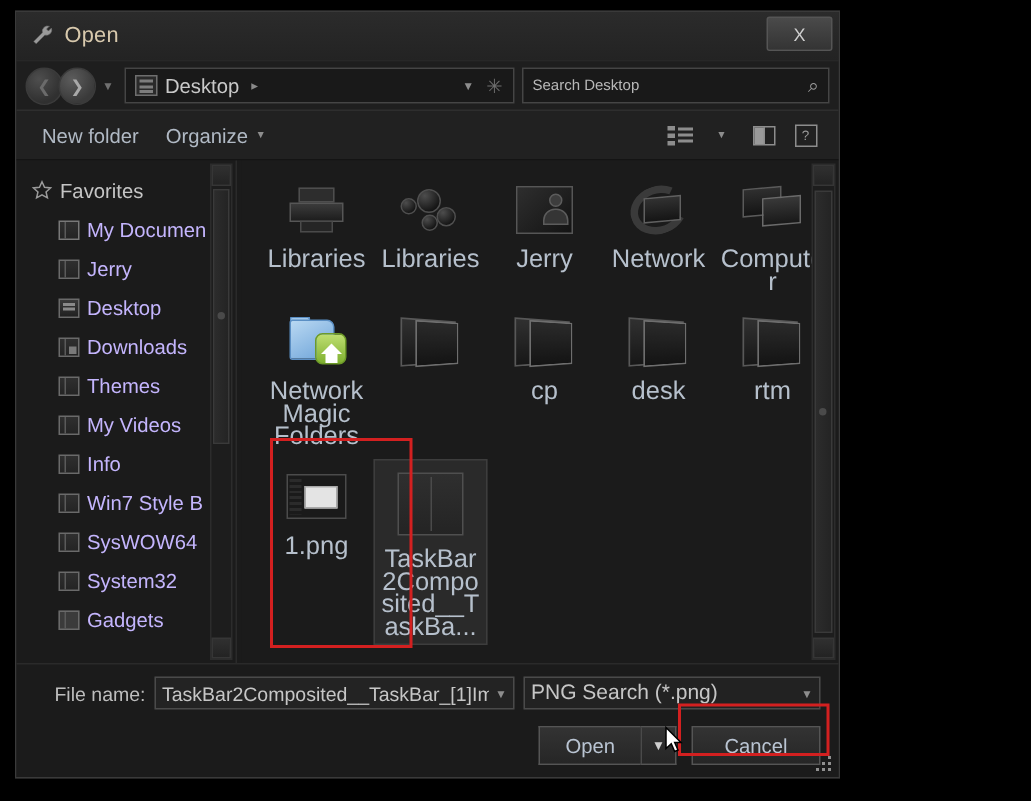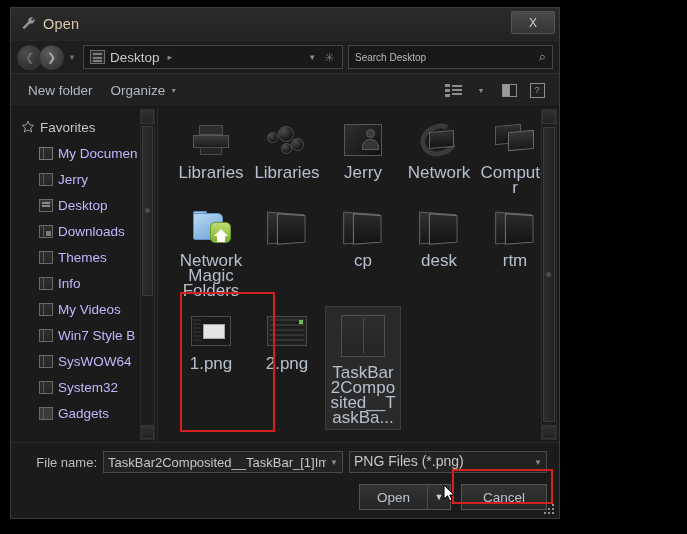--- a/index.html
+++ b/index.html
@@ -678,25 +678,25 @@
       <div class="side-item">
         <span class="folder-ico dl"></span>
         <span class="side-label">Downloads</span>
       </div>
       <div class="side-item">
         <span class="folder-ico"></span>
         <span class="side-label">Themes</span>
       </div>
       <div class="side-item">
         <span class="folder-ico"></span>
+        <span class="side-label">My Videos</span>
+      </div>
+      <div class="side-item">
+        <span class="folder-ico"></span>
         <span class="side-label">Info</span>
-      </div>
-      <div class="side-item">
-        <span class="folder-ico"></span>
-        <span class="side-label">My Videos</span>
       </div>
       <div class="side-item">
         <span class="folder-ico"></span>
         <span class="side-label">Win7 Style B</span>
       </div>
       <div class="side-item">
         <span class="folder-ico"></span>
         <span class="side-label">SysWOW64</span>
       </div>
       <div class="side-item">
@@ -830,29 +830,20 @@
         <div class="file-item">
           <span class="file-ico">
             <span class="ico-thumb">
                 <span class="side"></span>
                 <span class="win"></span>
               </span>
           </span>
           <span class="file-label">1.png</span>
         </div>
 
-        <div class="file-item">
-          <span class="file-ico">
-            <span class="ico-thumb b">
-                <span class="rows"></span>
-                <span class="dot"></span>
-              </span>
-          </span>
-          <span class="file-label">2.png</span>
-        </div>
 
         <div class="file-item selected">
           <span class="file-ico">
             <span class="ico-sel-thumb"></span>
           </span>
           <span class="file-label">TaskBar2Composited__TaskBa...</span>
         </div>
 
       </div>
 
@@ -865,21 +856,21 @@
   </div>
 
   <div class="bottombar">
     <div class="row-file">
       <span class="fn-label">File name:</span>
       <div class="fn-field">
         <input type="text" value="TaskBar2Composited__TaskBar_[1]Image." style="">
         <span class="combo-caret">▼</span>
       </div>
       <div class="ft-field">
-        <span class="ft-text">PNG Files (*.png)</span>
+        <span class="ft-text">PNG Search (*.png)</span>
         <span class="combo-caret">▼</span>
       </div>
     </div>
 
     <div class="row-buttons">
       <div class="split">
         <div class="btn open">Open</div>
         <div class="btn open-drop">▼</div>
       </div>
       <div class="btn cancel">Cancel</div>

